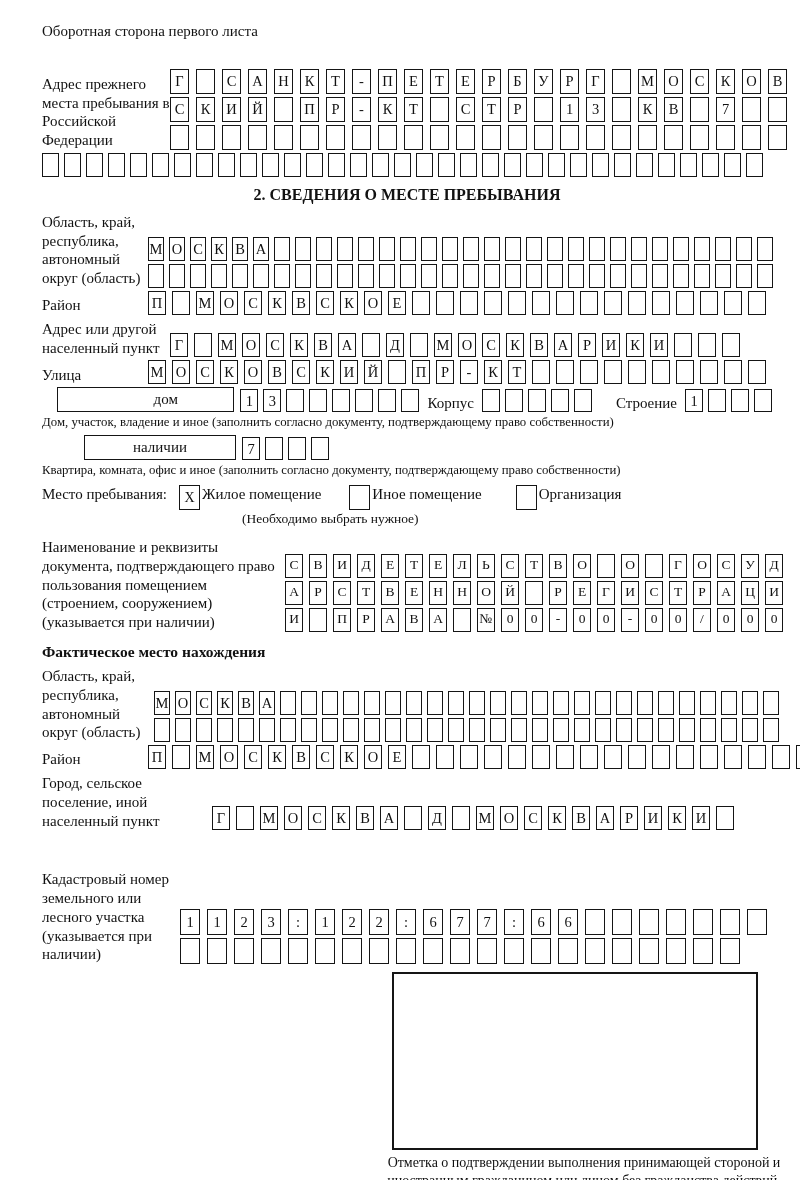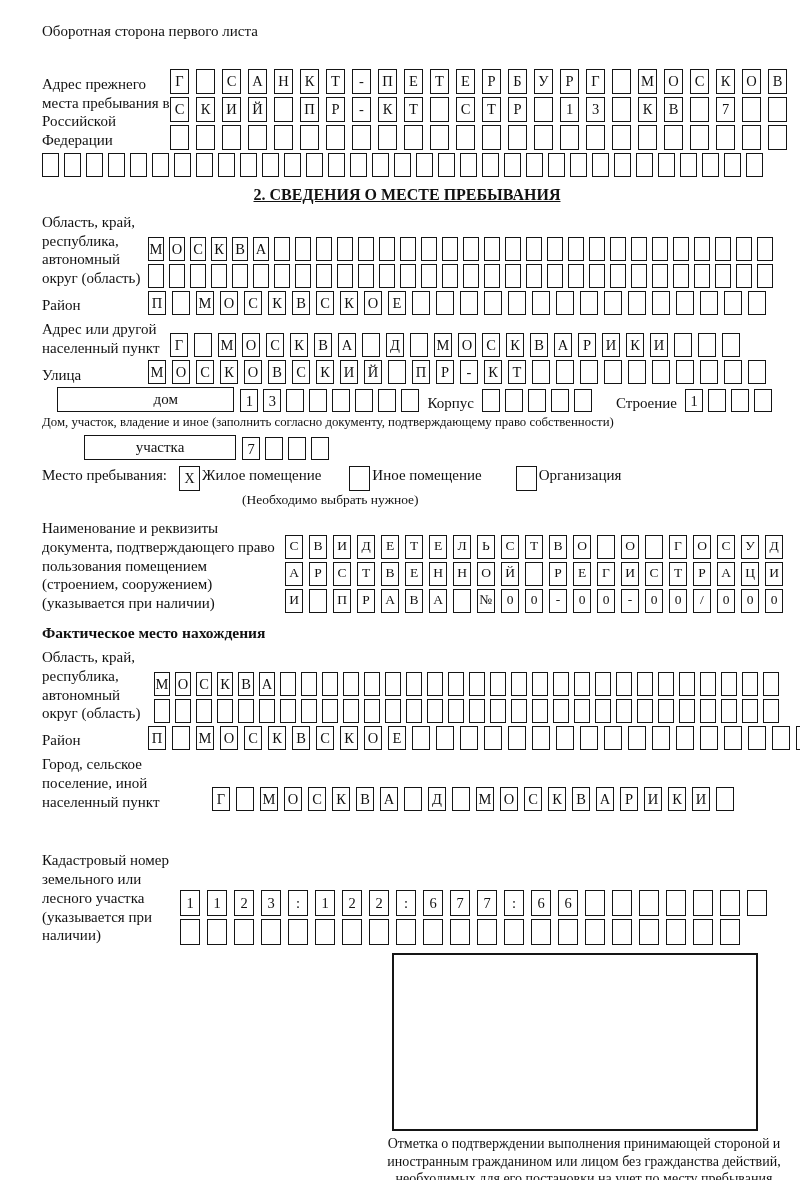--- a/index.html
+++ b/index.html
@@ -22,21 +22,21 @@
   }
   .g-a{gap:7px}   .g-a .cell{width:19px;height:25px;}
   .g-xs{gap:5px}  .g-xs .cell{width:17px;height:24px;}
   .g-sm{gap:5px}  .g-sm .cell{width:16px;height:24px;}
   .g-md{gap:6px}  .g-md .cell{width:18px;height:24px;}
   .g-doc{gap:6px} .g-doc .cell{width:18px;height:24px;font-size:13.5px;}
   .g-kad{gap:7px} .g-kad .cell{width:20px;height:26px;}
   .g-dom{gap:5px} .g-dom .cell{width:18px;height:23px;}
   .caption{font-size:12.8px;margin:2px 0 4px;}
   .caption.center{text-align:center;}
-  .h-sec{font-weight:bold;text-align:center;font-size:16px;margin:8px 0 6px;text-decoration:underline;}
+  .h-sec{font-weight:bold;text-align:center;font-size:16px;margin:8px 0 6px;}
   .h-fact{font-weight:bold;text-align:left;font-size:15.5px;margin:10px 0 4px;}
   .named-rect{
     border:1.7px solid #151515;height:23px;display:inline-flex;
     align-items:center;justify-content:center;box-sizing:content-box;
   }
   .inline-lbl{padding:2px 8px 0;white-space:nowrap;}
   .chk{
     display:inline-flex;align-items:center;justify-content:center;
     width:19px;height:23px;border:1.6px solid #151515;font-size:14px;
   }
@@ -366,28 +366,29 @@
     <div class="cellrow g-dom">
         <span class="cell">1</span>
         <span class="cell"></span>
         <span class="cell"></span>
         <span class="cell"></span>
       </div>
   </div>
   <div class="caption">Дом, участок, владение и иное (заполнить согласно документу, подтверждающему право собственности)</div>
 
   <div class="row">
-    <div class="named-rect ml42" style="width:150px;">участка</div>
+    <div class="named-rect ml42" style="width:150px;">наличии</div>
     <div class="cellrow g-dom" style="margin-left:6px;">
         <span class="cell">7</span>
         <span class="cell"></span>
         <span class="cell"></span>
         <span class="cell"></span>
       </div>
   </div>
+  <div class="caption">Квартира, комната, офис и иное (заполнить согласно документу, подтверждающему право собственности)</div>
 
   <div class="chk-row">
     <span>Место пребывания:</span>
     <span class="sp12"></span>
     <span class="chk">X</span>
     <span class="txt">Жилое помещение</span>
     <span class="sp28"></span>
     <span class="chk"></span>
     <span class="txt">Иное помещение</span>
     <span class="sp34"></span>

